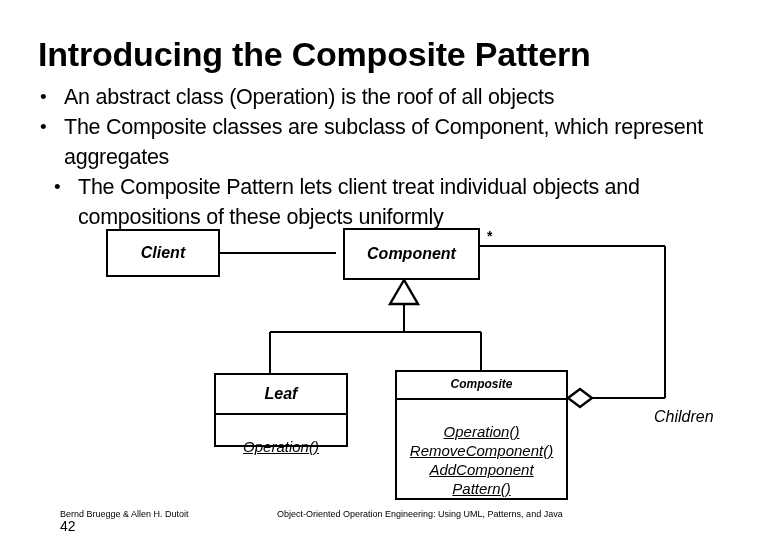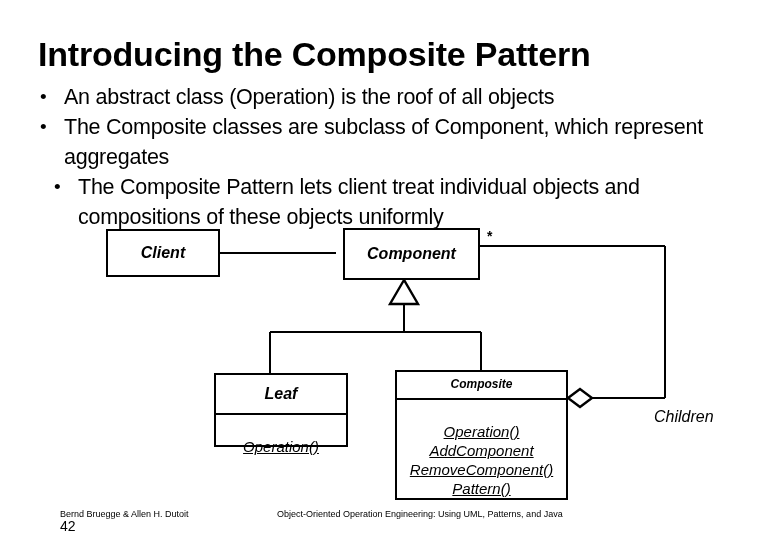--- a/index.html
+++ b/index.html
@@ -259,22 +259,22 @@
     <div class="uml-name">Leaf</div>
     <div class="uml-ops">
       <div>Operation()</div>
     </div>
   </div>
 
   <div class="uml-box" id="box-composite">
     <div class="uml-name">Composite</div>
     <div class="uml-ops">
       <div>Operation()</div>
+      <div>RemoveComponent()</div>
       <div>AddComponent</div>
-      <div>RemoveComponent()</div>
       <div>Pattern()</div>
     </div>
   </div>
 
   <div class="diagram-label" id="label-multiplicity">*</div>
 
   <div class="diagram-label" id="label-children">Children</div>
 
   <div id="footer">
     <div id="footer-authors">Bernd Bruegge &amp; Allen H. Dutoit</div>

